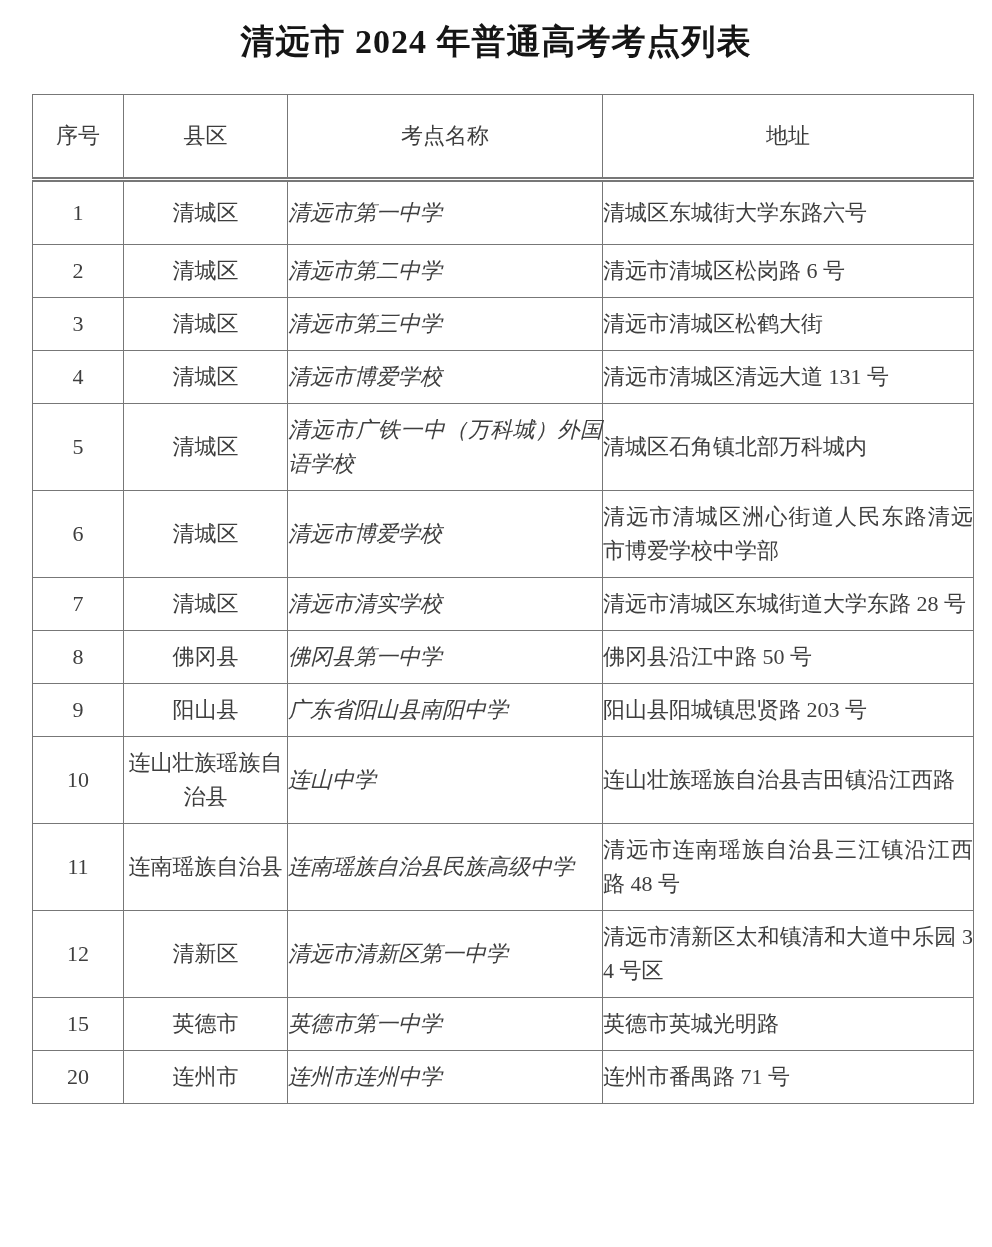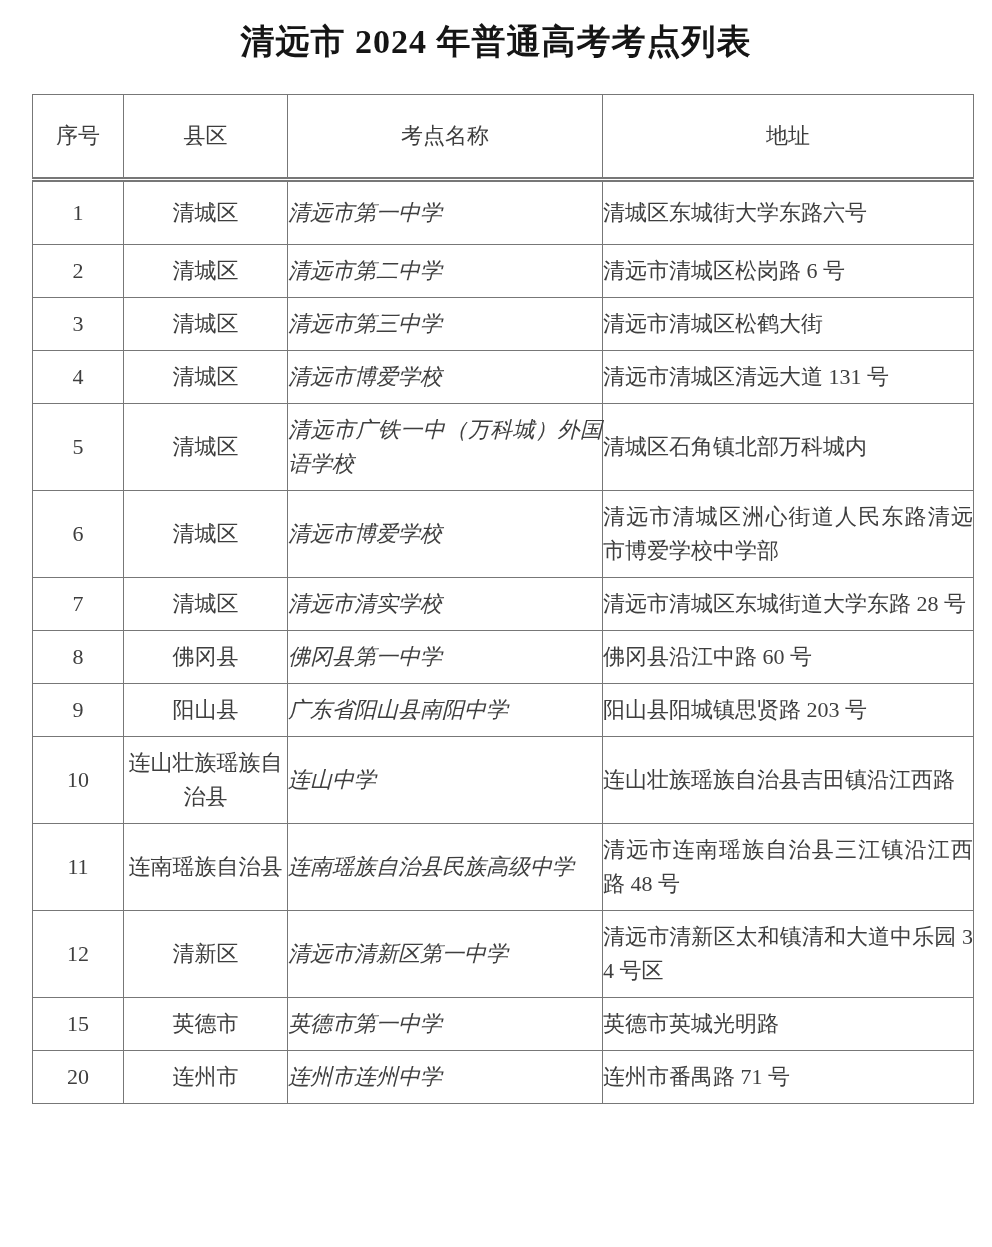--- a/index.html
+++ b/index.html
@@ -143,21 +143,21 @@
         <tr>
     <td class="col-no">7</td>
     <td class="col-district">清城区</td>
     <td class="col-site">清远市清实学校</td>
     <td class="col-address">清远市清城区东城街道大学东路 28 号</td>
   </tr>
         <tr>
     <td class="col-no">8</td>
     <td class="col-district">佛冈县</td>
     <td class="col-site">佛冈县第一中学</td>
-    <td class="col-address">佛冈县沿江中路 60 号</td>
+    <td class="col-address">佛冈县沿江中路 50 号</td>
   </tr>
         <tr>
     <td class="col-no">9</td>
     <td class="col-district">阳山县</td>
     <td class="col-site">广东省阳山县南阳中学</td>
     <td class="col-address">阳山县阳城镇思贤路 203 号</td>
   </tr>
         <tr>
     <td class="col-no">10</td>
     <td class="col-district">连山壮族瑶族自治县</td>

